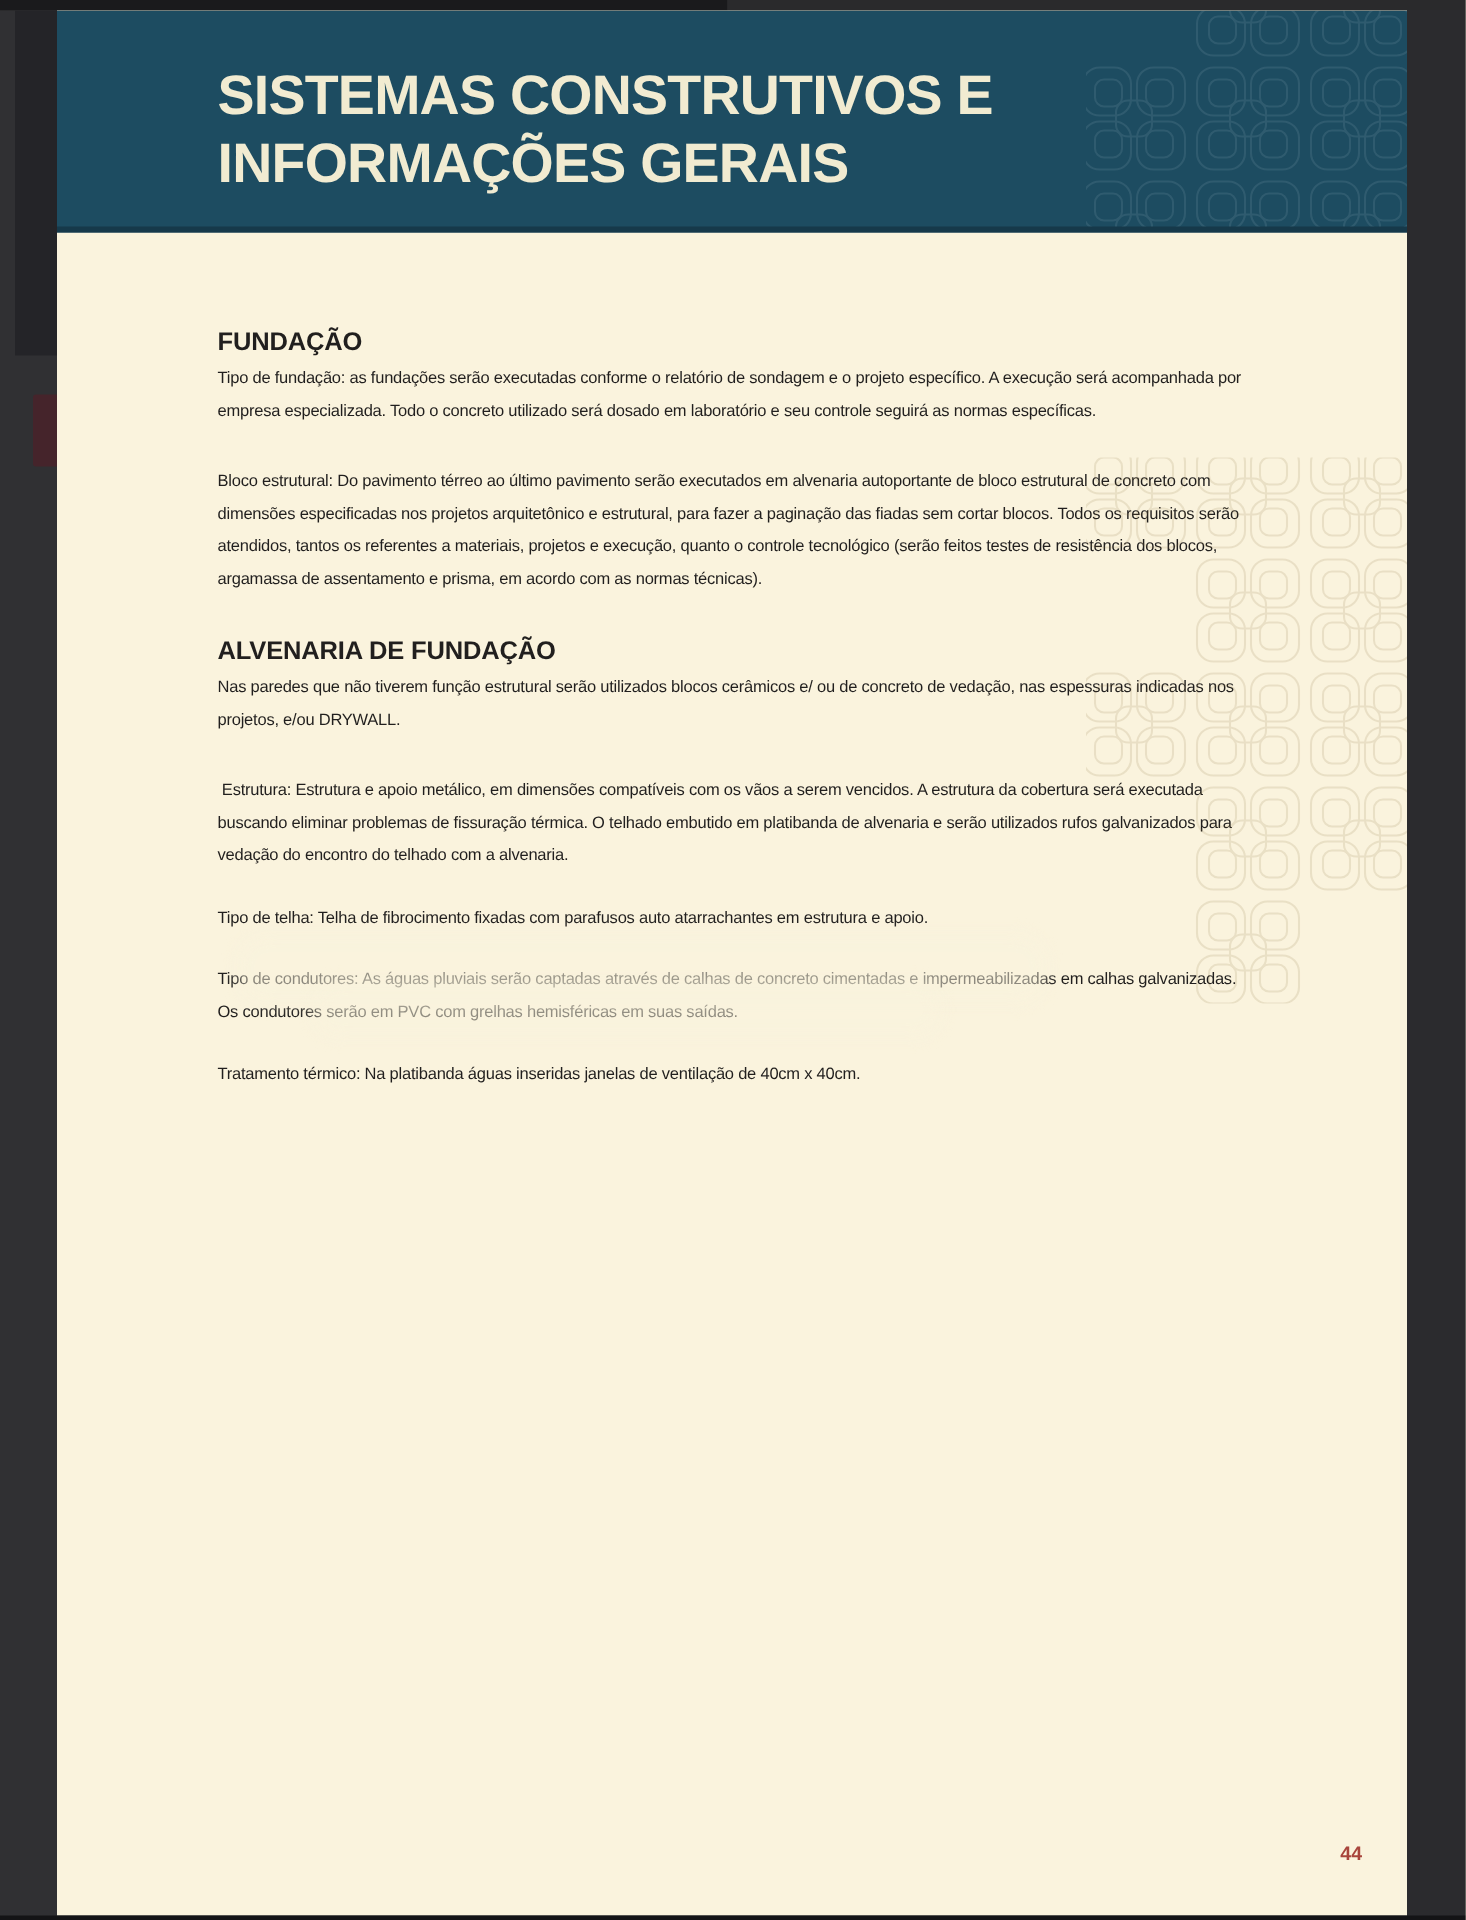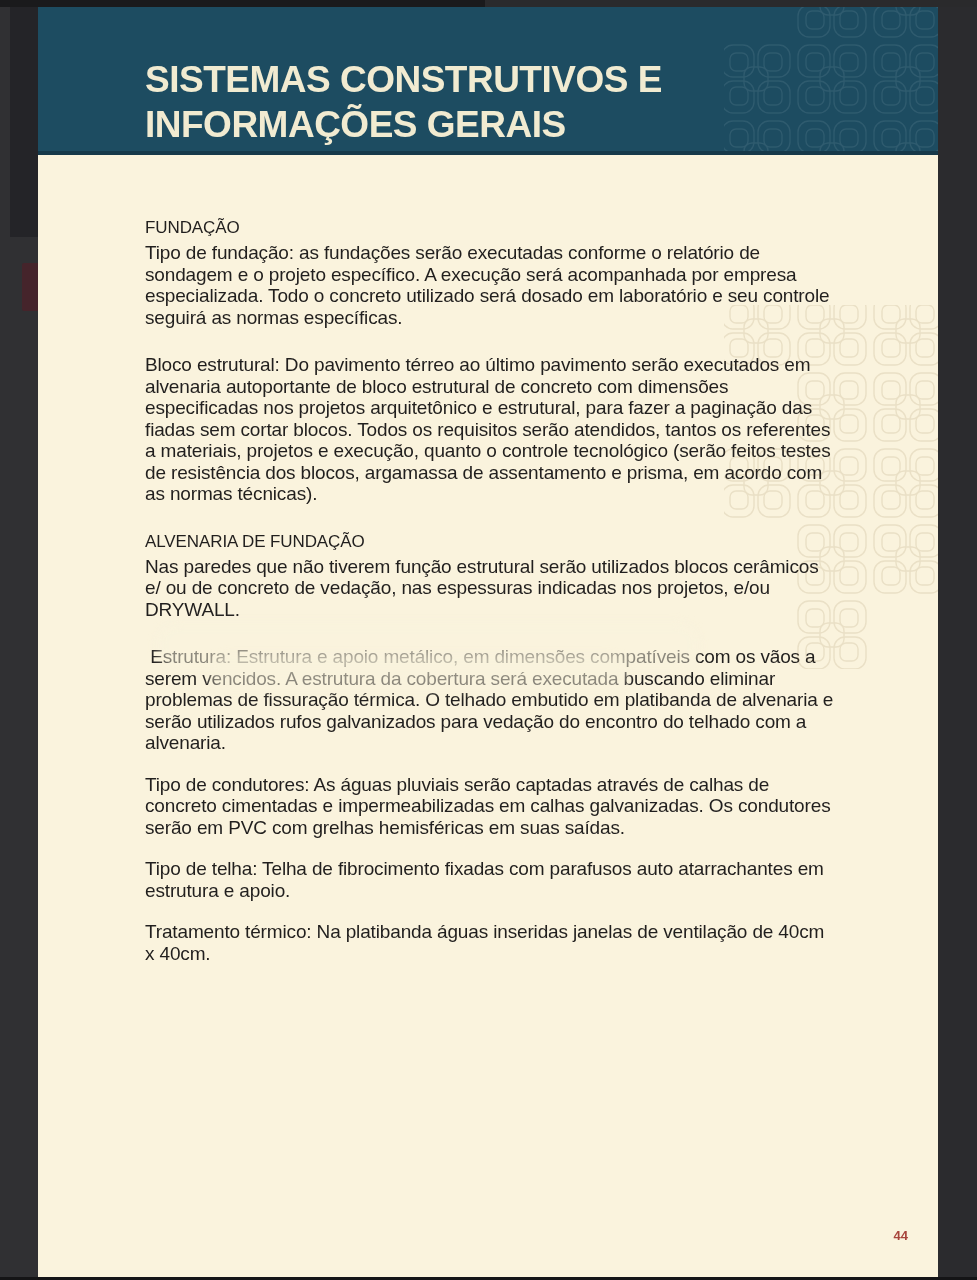--- a/index.html
+++ b/index.html
@@ -36,39 +36,39 @@
     position:absolute;left:38px;top:7px;width:900px;height:1270px;
     background:var(--page-bg);overflow:hidden;
   }
   .page-header{
     position:relative;width:100%;height:148px;
     background:var(--header-bg);
     border-bottom:4px solid #16394a;
     overflow:hidden;
   }
   .page-title{
-    position:absolute;left:107px;top:50px;margin:0;
+    position:absolute;left:107px;top:34px;margin:0;
     font-size:37px;line-height:45px;font-weight:700;
     letter-spacing:-0.5px;color:var(--title-color);
   }
   .page-title span{display:block;}
 
   .watermark{position:absolute;pointer-events:none;}
   .wm-header{right:-6px;top:-4px;}
   .wm-body{right:-6px;top:150px;}
 
   .page-body{position:relative;width:100%;height:1118px;}
   .content{padding:62px 100px 0 107px;}
   .doc-section{margin:0 0 26px 0;}
   .doc-heading{
-    margin:0 0 3px 0;font-size:17px;line-height:22px;font-weight:400;
+    margin:0 0 3px 0;font-size:17px;line-height:22px;font-weight:700;
     color:var(--body-text);letter-spacing:-0.1px;
   }
   .doc-par{
-    margin:0;font-size:19px;line-height:21.5px;color:var(--body-text);
+    margin:0;font-size:11px;line-height:21.5px;color:var(--body-text);
     letter-spacing:-0.15px;white-space:pre-wrap;
   }
   .doc-par + .doc-par{margin-top:20px;}
 
   .fade-blob{
     position:absolute;background:rgba(250,243,221,0.5);
     filter:blur(5px);border-radius:20px;pointer-events:none;
   }
   .blob-1{left:120px;top:468px;width:540px;height:46px;}
   .blob-2{left:170px;top:500px;width:420px;height:36px;}
@@ -159,22 +159,22 @@
           <p class="doc-par">Bloco estrutural: Do pavimento térreo ao último pavimento serão executados em alvenaria autoportante de bloco estrutural de concreto com dimensões especificadas nos projetos arquitetônico e estrutural, para fazer a paginação das fiadas sem cortar blocos. Todos os requisitos serão atendidos, tantos os referentes a materiais, projetos e execução, quanto o controle tecnológico (serão feitos testes de resistência dos blocos, argamassa de assentamento e prisma, em acordo com as normas técnicas).</p>
         </section>
 
         <section class="doc-section">
           <h2 class="doc-heading">ALVENARIA DE FUNDAÇÃO</h2>
           <p class="doc-par">Nas paredes que não tiverem função estrutural serão utilizados blocos cerâmicos e/ ou de concreto de vedação, nas espessuras indicadas nos projetos, e/ou DRYWALL.</p>
         </section>
 
         <section class="doc-section">
           <p class="doc-par"> Estrutura: Estrutura e apoio metálico, em dimensões compatíveis com os vãos a serem vencidos. A estrutura da cobertura será executada buscando eliminar problemas de fissuração térmica. O telhado embutido em platibanda de alvenaria e serão utilizados rufos galvanizados para vedação do encontro do telhado com a alvenaria.</p>
+          <p class="doc-par">Tipo de telha: Telha de fibrocimento fixadas com parafusos auto atarrachantes em estrutura e apoio.</p>
           <p class="doc-par">Tipo de condutores: As águas pluviais serão captadas através de calhas de concreto cimentadas e impermeabilizadas em calhas galvanizadas. Os condutores serão em PVC com grelhas hemisféricas em suas saídas.</p>
-          <p class="doc-par">Tipo de telha: Telha de fibrocimento fixadas com parafusos auto atarrachantes em estrutura e apoio.</p>
           <p class="doc-par">Tratamento térmico: Na platibanda águas inseridas janelas de ventilação de 40cm x 40cm.</p>
         </section>
 
       </div>
     </div>
 
     <div class="page-number">44</div>
   </div>
 
   <div class="bottom-strip"></div>

